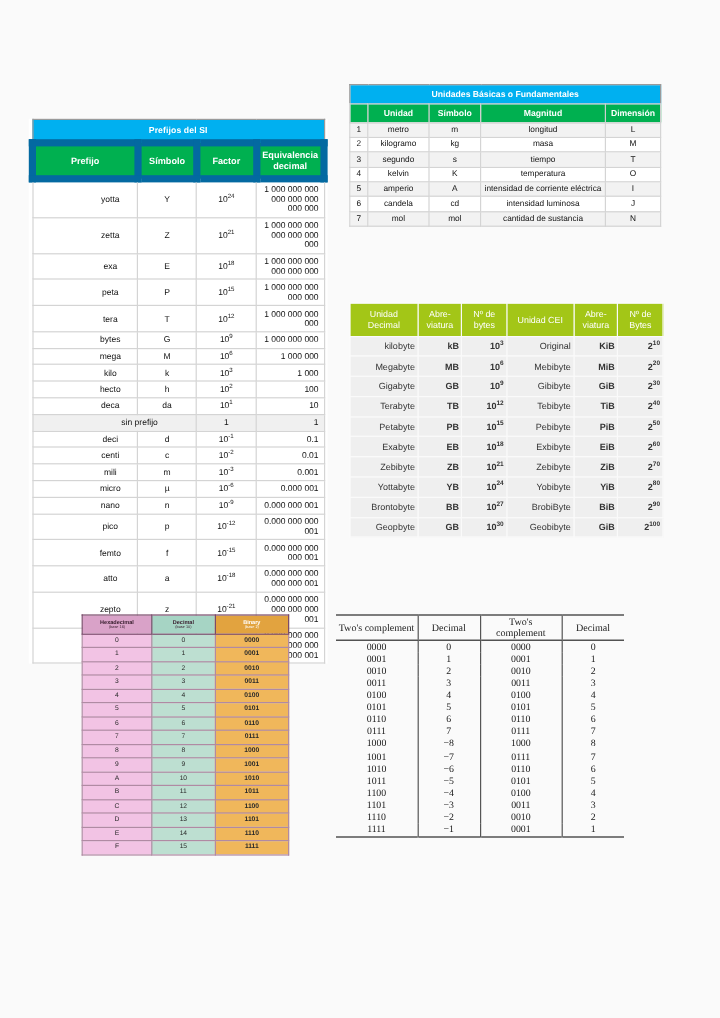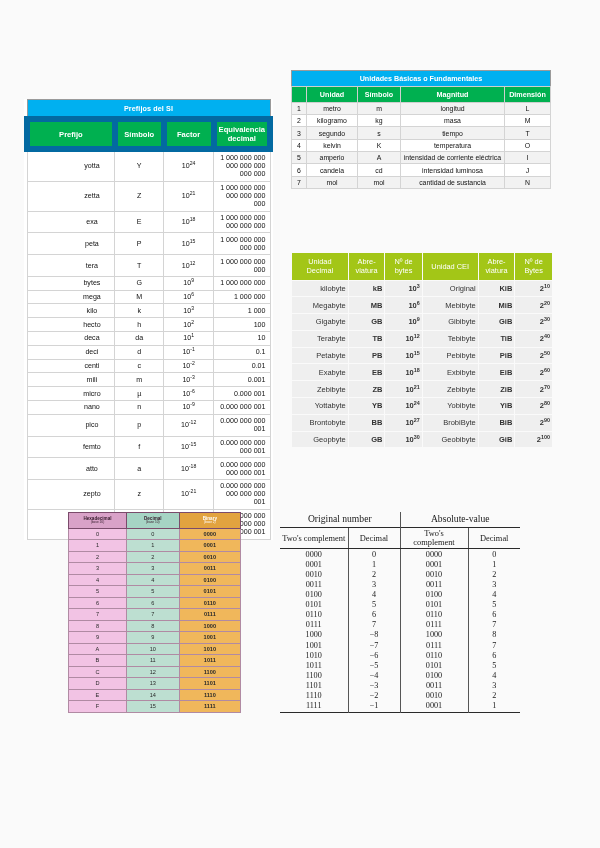--- a/index.html
+++ b/index.html
@@ -209,20 +209,25 @@
             <td class="c-prefix">hecto</td>
             <td class="c-sym">h</td>
             <td class="c-fac">10<sup>2</sup></td>
             <td class="c-eq">100</td>
           </tr>
           <tr>
             <td class="c-prefix">deca</td>
             <td class="c-sym">da</td>
             <td class="c-fac">10<sup>1</sup></td>
             <td class="c-eq">10</td>
+          </tr>
+          <tr class="noprefix">
+            <td class="c-prefix" colspan="2">sin prefijo</td>
+            <td class="c-fac">1</td>
+            <td class="c-eq">1</td>
           </tr>
           <tr>
             <td class="c-prefix">deci</td>
             <td class="c-sym">d</td>
             <td class="c-fac">10<sup>-1</sup></td>
             <td class="c-eq">0.1</td>
           </tr>
           <tr>
             <td class="c-prefix">centi</td>
             <td class="c-sym">c</td>
@@ -554,24 +559,20 @@
   <div id="twos">
     <table>
       <colgroup>
           <col class="c1">
           <col class="c2">
           <col class="c3">
           <col class="c4">
         </colgroup>
       <thead>
         <tr>
-          <th class="grp grp-l" colspan="2">Original number</th>
-          <th class="grp" colspan="2">Absolute-value</th>
-        </tr>
-        <tr>
           <th class="sub">Two's complement</th>
           <th class="sub b-l">Decimal</th>
           <th class="sub b-l">Two's complement</th>
           <th class="sub b-l">Decimal</th>
         </tr>
         <tr class="ruleb">
           <td></td>
             <td class="b-l"></td>
           <td class="b-l"></td>
             <td class="b-l"></td>

